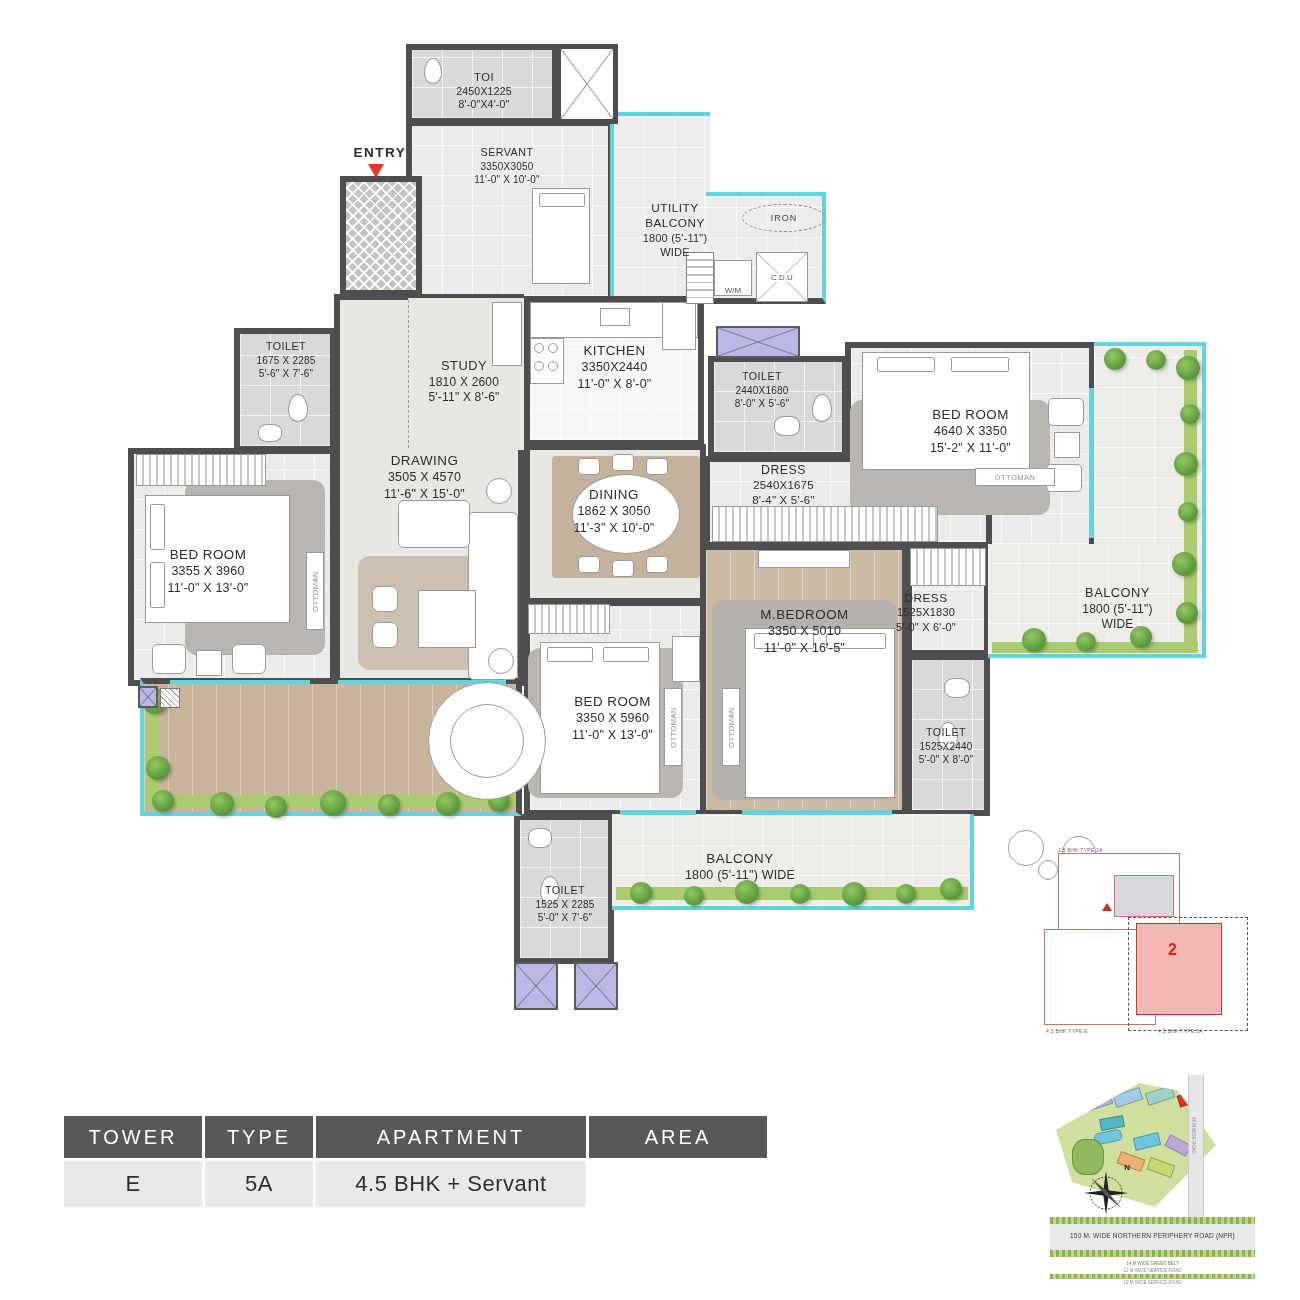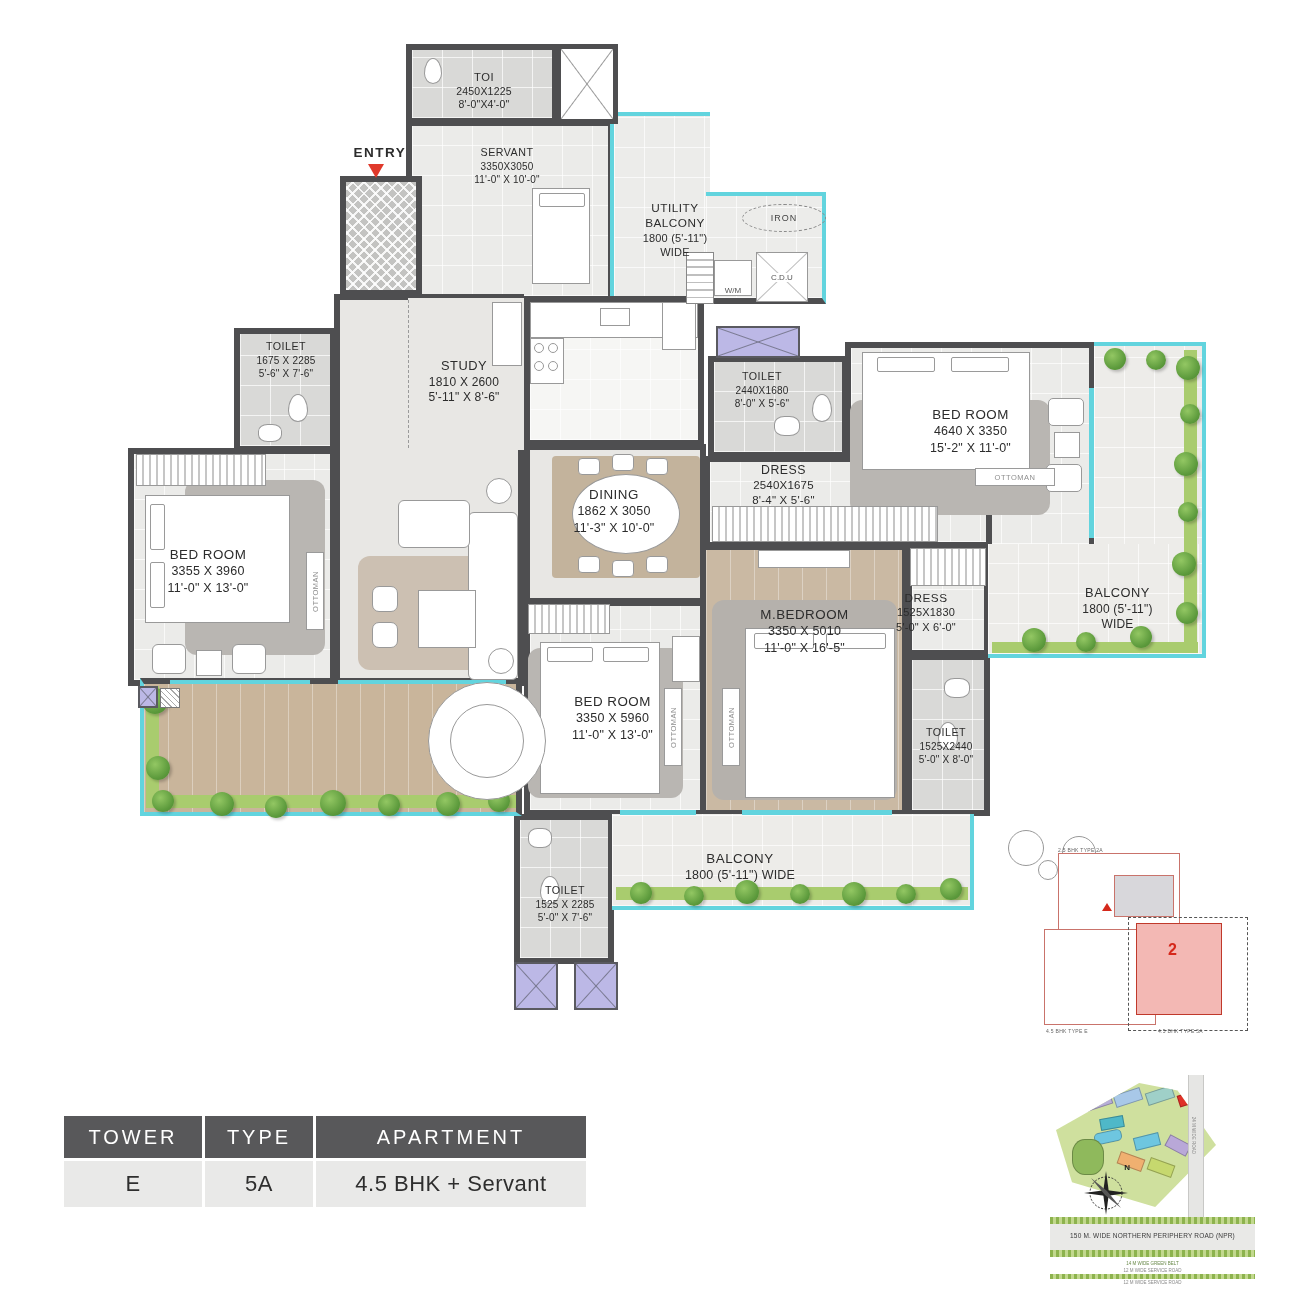--- a/index.html
+++ b/index.html
@@ -286,33 +286,43 @@
     <span>1675 X 2285</span>
     <span>5'-6" X 7'-6"</span>
   </div>
 
   <div class="label" style="left:404px;top:358px;width:120px;font-size:12px">
     <span class="nm">STUDY</span>
     <span>1810 X 2600</span>
     <span>5'-11" X 8'-6"</span>
   </div>
 
+  <div class="label" style="left:542px;top:342px;width:145px;font-size:12.5px">
+    <span class="nm">KITCHEN</span>
+    <span>3350X2440</span>
+    <span>11'-0" X 8'-0"</span>
+  </div>
 
   <div class="label" style="left:714px;top:370px;width:96px;font-size:10px">
     <span class="nm">TOILET</span>
     <span>2440X1680</span>
     <span>8'-0" X 5'-6"</span>
   </div>
 
   <div class="label" style="left:878px;top:406px;width:185px;font-size:12.5px">
     <span class="nm">BED ROOM</span>
     <span>4640 X 3350</span>
     <span>15'-2" X 11'-0"</span>
   </div>
 
+  <div class="label" style="left:342px;top:452px;width:165px;font-size:12.5px">
+    <span class="nm">DRAWING</span>
+    <span>3505 X 4570</span>
+    <span>11'-6" X 15'-0"</span>
+  </div>
 
   <div class="label" style="left:548px;top:486px;width:132px;font-size:12.5px;z-index:41">
     <span class="nm">DINING</span>
     <span>1862 X 3050</span>
     <span>11'-3" X 10'-0"</span>
   </div>
 
   <div class="label" style="left:716px;top:462px;width:135px;font-size:11.5px">
     <span class="nm">DRESS</span>
     <span>2540X1675</span>
@@ -365,20 +375,21 @@
   <div class="label" style="left:635px;top:850px;width:210px;font-size:12.5px">
     <span class="nm">BALCONY</span>
     <span>1800 (5'-11") WIDE</span>
   </div>
 
   <div class="tbl">
     <div class="trow">
       <div class="tcell th c1">TOWER</div>
       <div class="tcell th c2">TYPE</div>
       <div class="tcell th c3">APARTMENT</div>
+      <div class="tcell th c4">AREA</div>
     </div>
     <div class="trow">
       <div class="tcell td c1">E</div>
       <div class="tcell td c2">5A</div>
       <div class="tcell td c3">4.5 BHK + Servant</div>
     </div>
   </div>
 
   <div class="kp">
     <div class="kpu" style="left:18px;top:8px;width:122px;height:78px"></div>

